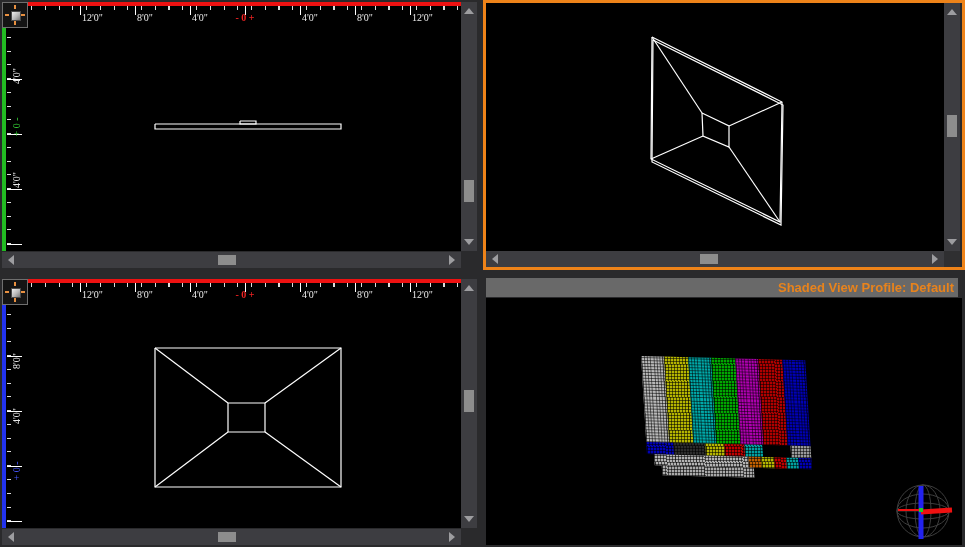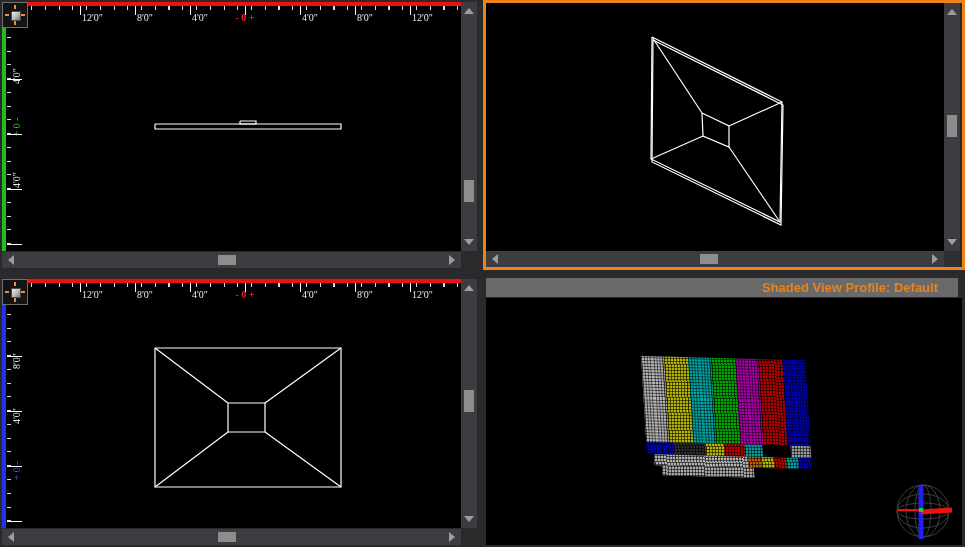--- a/index.html
+++ b/index.html
@@ -43,21 +43,21 @@
   .sbar.v .thumb{left:3px;width:10px;height:22px;}
   .sbar.h .thumb{top:3px;height:10px;width:18px;}
   .arr{position:absolute;width:0;height:0;}
   .sbar.v .arr.up{top:6px;left:3px;border-left:5px solid transparent;border-right:5px solid transparent;border-bottom:6px solid var(--arrow,#9d9da0);}
   .sbar.v .arr.down{bottom:6px;left:3px;border-left:5px solid transparent;border-right:5px solid transparent;border-top:6px solid var(--arrow,#9d9da0);}
   .sbar.h .arr.left{left:6px;top:3px;border-top:5px solid transparent;border-bottom:5px solid transparent;border-right:6px solid var(--arrow,#9d9da0);}
   .sbar.h .arr.right{right:6px;top:3px;border-top:5px solid transparent;border-bottom:5px solid transparent;border-left:6px solid var(--arrow,#9d9da0);}
   .sbar-corner{position:absolute;width:16px;height:16px;background:#2f2f31;}
   
   .shaded-header{position:absolute;display:flex;align-items:center;justify-content:flex-end;
-                 padding-right:20px;box-sizing:border-box;background:var(--hdr-bg,#696969);}
+                 padding-right:4px;box-sizing:border-box;background:var(--hdr-bg,#696969);}
   .shaded-header span{font:bold 13px "Liberation Sans",sans-serif;color:var(--hdr-fg,#e8831c);}
   .led-group{position:absolute;transform:skewX(3.5deg) skewY(1.5deg);transform-origin:0 0;}
   .led{position:absolute;}
   .led::after{content:"";position:absolute;inset:0;background:
       repeating-linear-gradient(90deg,rgba(0,0,0,.55) 0 1px,rgba(0,0,0,0) 1px 3px),
       repeating-linear-gradient(0deg,rgba(0,0,0,.55) 0 1px,rgba(0,0,0,0) 1px 3px),
       repeating-linear-gradient(90deg,rgba(0,0,0,.35) 0 1px,rgba(0,0,0,0) 1px 21px);}
   .nav-sphere{position:absolute;right:8px;bottom:2px;}
 </style>
 </head>

